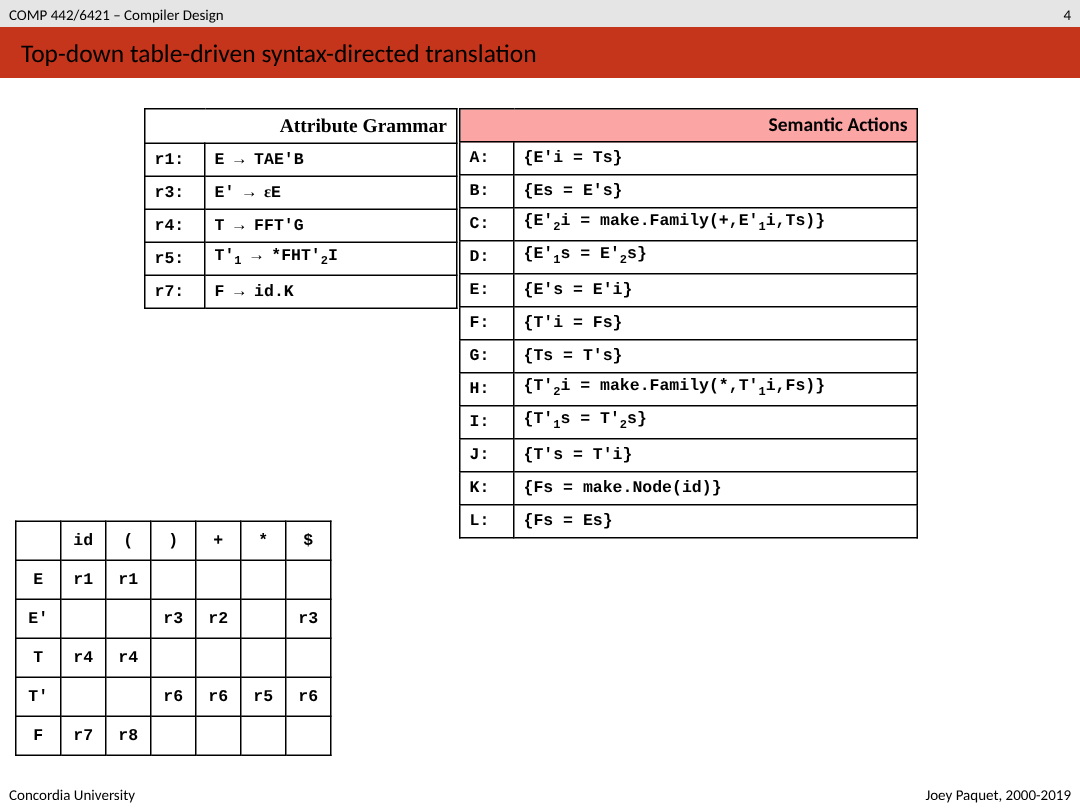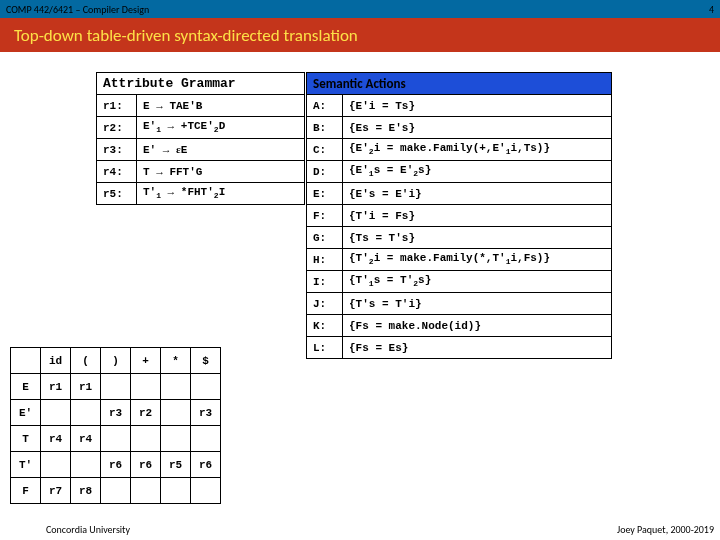--- a/index.html
+++ b/index.html
@@ -3,33 +3,33 @@
 <meta charset="utf-8">
 <style>
   * { box-sizing: border-box; margin: 0; padding: 0; }
   body {
     width: 720px; height: 540px;
     font-family: Calibri, Arial, sans-serif;
     position: relative;
     background: #fff;
   }
   .header-bar {
-    background: #0369a1;
+    background: #e5e5e5;
     border-bottom: 0px;
     height: 18px;
     font-size: 10px;
     color: #000;
     padding: 0 6px;
     display: flex;
     justify-content: space-between;
     align-items: center;
   }
   .title-bar {
     background: #c4351b;
-    color: #fde047;
+    color: #000000;
     font-size: 17px;
     padding: 6px 14px;
     height: 34px;
     display: flex;
     align-items: center;
   }
   .content {
     padding: 18px 10px 0 10px;
     position: relative;
     height: 450px;
@@ -38,45 +38,44 @@
   td, th {
     border: 1px solid #000;
     font-size: 11px;
     font-family: 'Courier New', monospace;
     font-weight: bold;
     padding: 3px 6px;
     text-align: left;
     height: 22px;
   }
   .attr-table { position: absolute; left: 96px; top: 20px; width: 209px; }
-  .attr-table th { text-align: left; font-family: Liberation Mono, monospace; font-size: 13px; background:#fff; }
+  .attr-table th { text-align: right; font-family: Liberation Serif, serif; font-size: 13px; background:#fff; }
   .attr-table td:first-child { width: 40px; }
   .sem-table { position: absolute; left: 306px; top: 20px; width: 306px; }
-  .sem-table th { text-align: left; font-family: Calibri, Arial, sans-serif; font-size: 13px; background:#1d4ed8; }
+  .sem-table th { text-align: right; font-family: Calibri, Arial, sans-serif; font-size: 13px; background:#fca5a5; }
   .sem-table td:first-child { width: 36px; }
   .parse-table { position: absolute; left: 10px; top: 295px; }
   .parse-table td, .parse-table th {
     width: 30px; height: 26px;
     text-align: center;
     font-family: 'Courier New', monospace;
     font-weight: bold;
     font-size: 11px;
   }
   .parse-table th { background:#fff;margin-top:27px; }
   .footer {
     position: absolute;
     bottom: 0; left: 0; right: 0;
     height: 22px;
     font-size: 10px;
     color: #000;
     display: flex;
     justify-content: space-between;
     align-items: center;
     padding: 0 6px;
-    margin-left: 40px;
   }
   sub { font-size: 8px; }
   .eps { font-family: 'Times New Roman', serif; }
 </style>
 </head>
 <body>
 
 <div class="header-bar">
   <span>COMP 442/6421 – Compiler Design</span>
   <span>4</span>
@@ -93,34 +92,34 @@
         <tr>
           <th colspan="2">Attribute Grammar</th>
         </tr>
     </tbody>
       <tbody id="attr-body">
         <tr>
           <td>r1:</td>
           <td>E → TAE'B</td>
         </tr>
         <tr>
-          <td>r2:</td>
-          <td>E'<sub>1</sub> → +TCE'<sub>2</sub>D</td>
-        </tr>
-        <tr>
           <td>r3:</td>
           <td>E' → <span class="eps">ε</span>E</td>
         </tr>
         <tr>
           <td>r4:</td>
           <td>T → FFT'G</td>
         </tr>
         <tr>
           <td>r5:</td>
           <td>T'<sub>1</sub> → *FHT'<sub>2</sub>I</td>
+        </tr>
+        <tr>
+          <td>r7:</td>
+          <td>F → id.K</td>
         </tr>
       </tbody>
   </table>
 
   <table class="sem-table">
     <tbody>
         <tr>
           <th colspan="2">Semantic Actions</th>
         </tr>
     </tbody>

